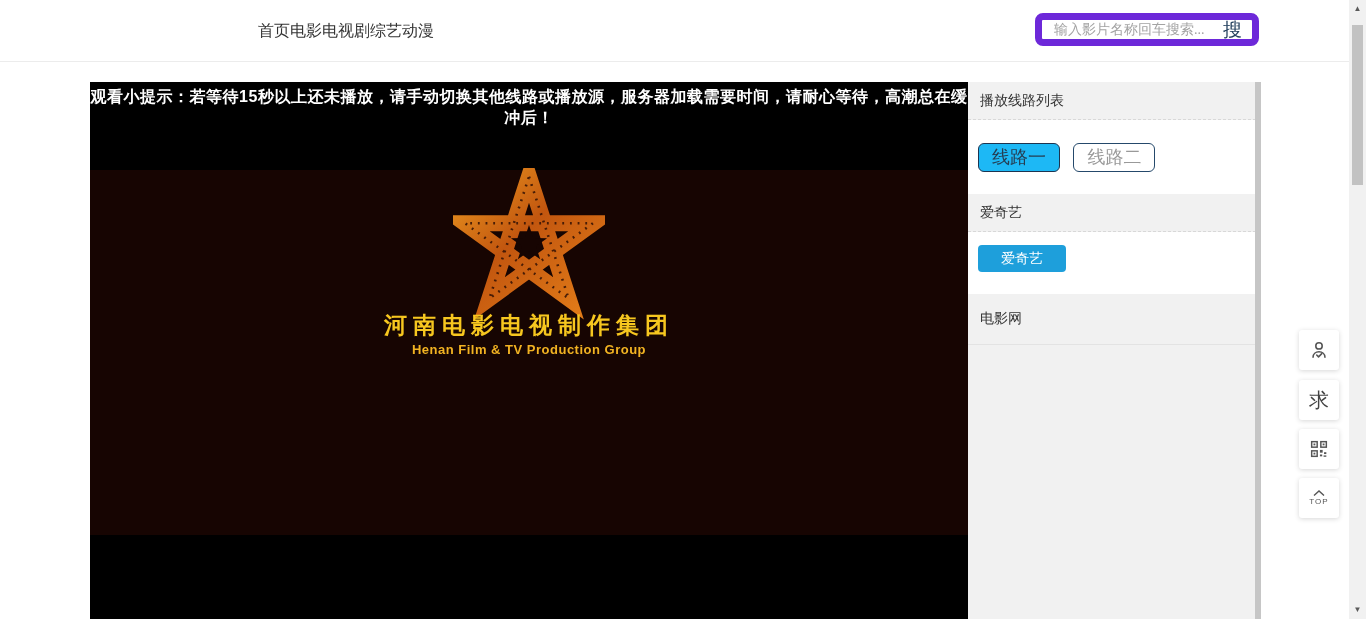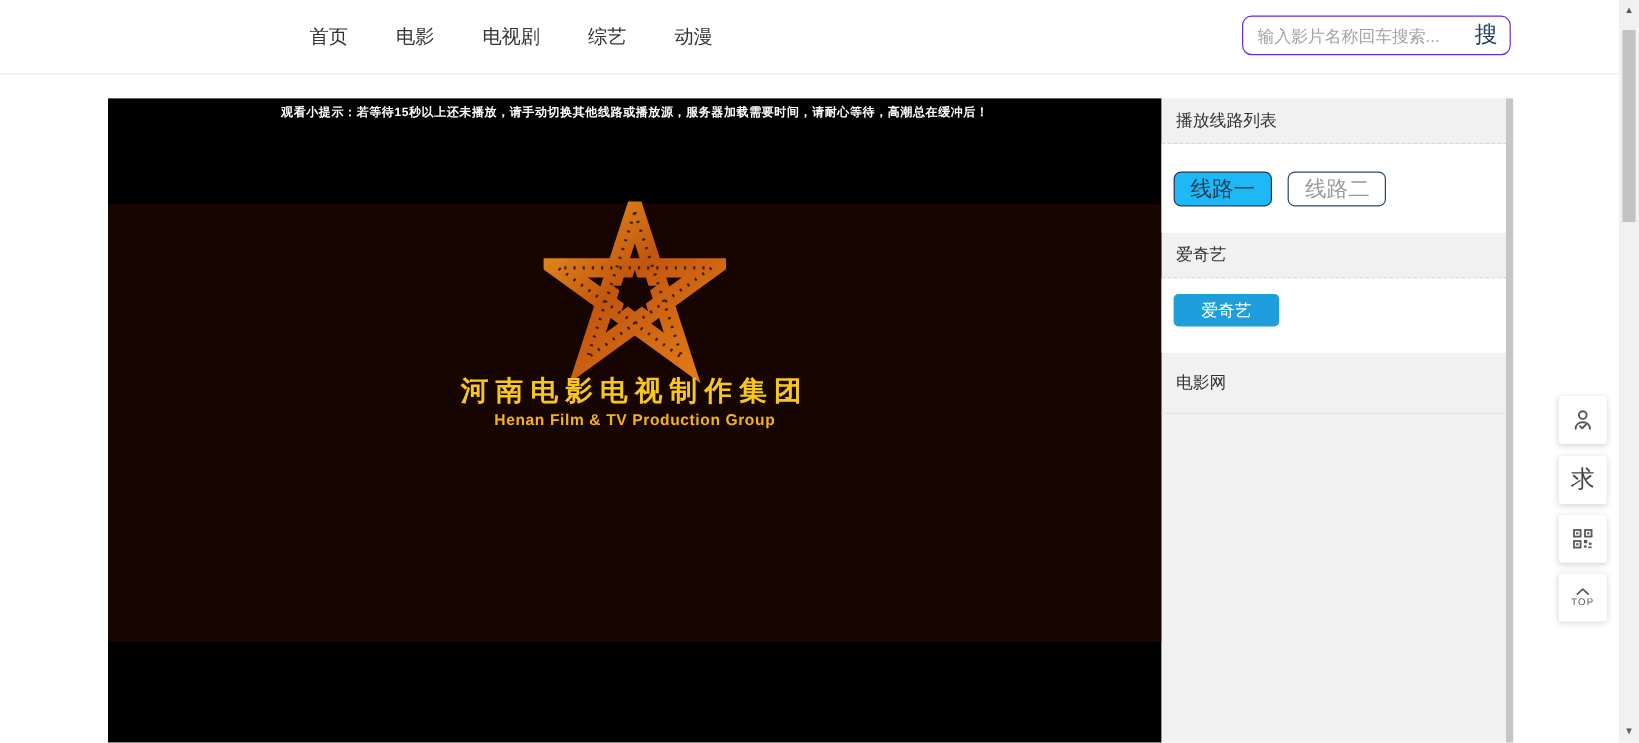--- a/index.html
+++ b/index.html
@@ -5,30 +5,30 @@
   * { margin:0; padding:0; box-sizing:border-box; }
   html,body { background:#fff; }
   #app {
     position:relative; width:1366px; height:619px; overflow:hidden;
     background:#fff; font-family:"Liberation Sans","DejaVu Sans",sans-serif;
   }
 
   
   .topbar { position:absolute; top:0; left:0; width:1349px; height:62px; background:#fff; border-bottom:1px solid #ececec; }
   .logo { position:absolute; left:100px; top:50%; transform:translateY(-50%); font-size:37px; font-weight:900; color:#111; letter-spacing:1px; cursor:pointer; }
-  .nav { position:absolute; left:258px; top:0; height:62px; display:flex; align-items:center; gap:40px; font-size:16px; color:#333; }
+  .nav { position:absolute; left:258px; top:0; height:62px; display:flex; align-items:center; font-size:16px; color:#333; }
   .nav span { cursor:pointer; }
-  .search-box { position:absolute; left:1035px; top:13px; width:224px; height:33px; border:1px solid #6d28d9; border-radius:8px; display:flex; align-items:center; background:#fff; }
+  .search-box { position:absolute; left:1035px; top:13px; width:224px; height:33px; border:7px solid #6d28d9; border-radius:8px; display:flex; align-items:center; background:#fff;font-family:Liberation Serif, serif; }
   .search-box input { flex:1; min-width:0; border:none; outline:none; background:transparent; padding-left:12px; font-size:14px; color:#333; font-family:inherit; }
   .search-box input::placeholder { color:#a3a3a3; }
   .search-btn { padding:0 10px 0 4px; font-size:19px; color:#24405e; cursor:pointer; line-height:1; }
 
   
   .player { position:absolute; left:90px; top:82px; width:878px; height:537px; background:#000; }
-  .player-tip { position:absolute; top:5px; left:0; width:100%; text-align:center; color:#fff; font-size:10px; font-weight:700; letter-spacing:0.5px; }
+  .player-tip { position:absolute; top:5px; left:0; width:100%; text-align:center; color:#fff; font-size:16px; font-weight:700; letter-spacing:0.5px; }
   .video-screen { position:absolute; top:88px; left:0; width:100%; height:365px; background:#170502; cursor:pointer; }
   .video-logo-star { position:absolute; top:86px; left:50%; transform:translateX(-50%); }
   .video-title { position:absolute; top:228px; left:0; width:100%; text-align:center; font-size:23px; font-weight:700; color:#f7c71f; letter-spacing:6px; }
   .video-subtitle { position:absolute; top:260px; left:0; width:100%; text-align:center; font-size:13px; font-weight:700; color:#f2b322; letter-spacing:0.5px; }
 
   
   .sidebar { position:absolute; left:968px; top:82px; width:293px; height:537px; background:#f1f1f1; }
   .sec-header { height:38px; display:flex; align-items:center; padding-left:12px; font-size:14px; color:#333; border-bottom:1px dashed #d8d8d8; }
   .sec-header.solid { border-bottom:1px solid #e3e3e3; }
   .sec-header.noborder { border-bottom:none; }

